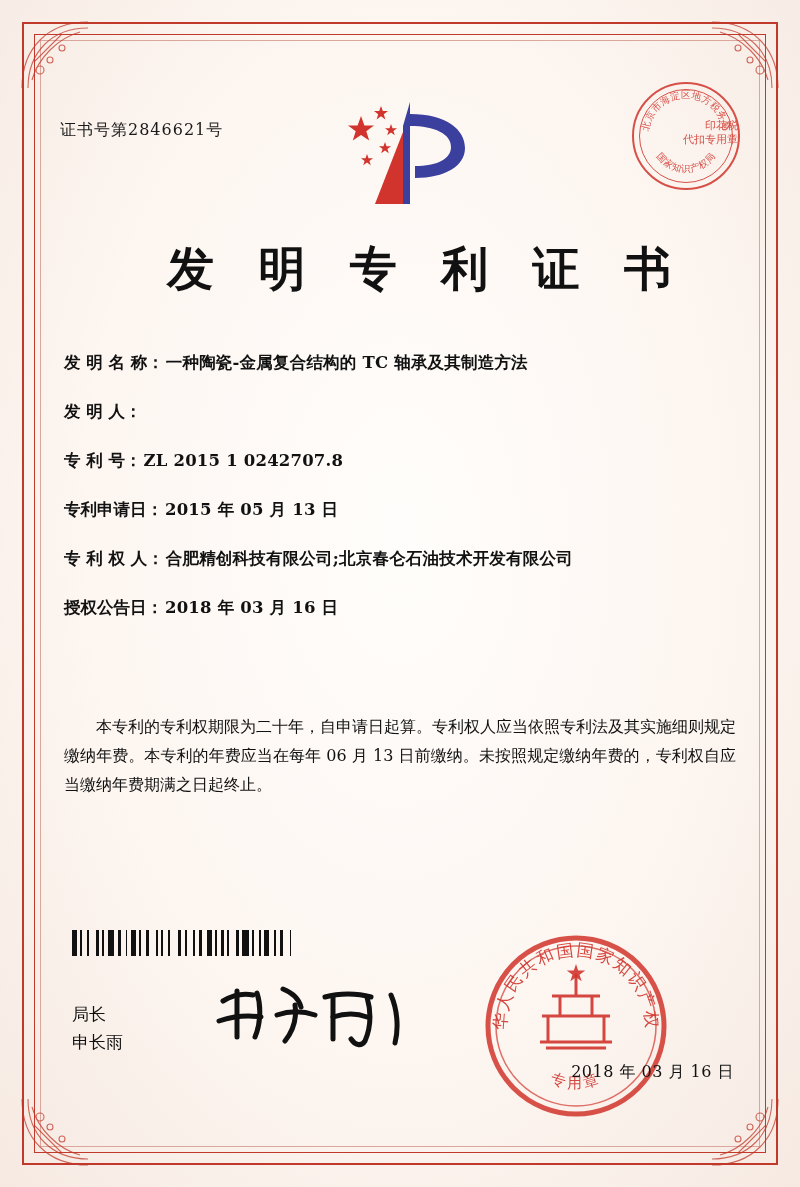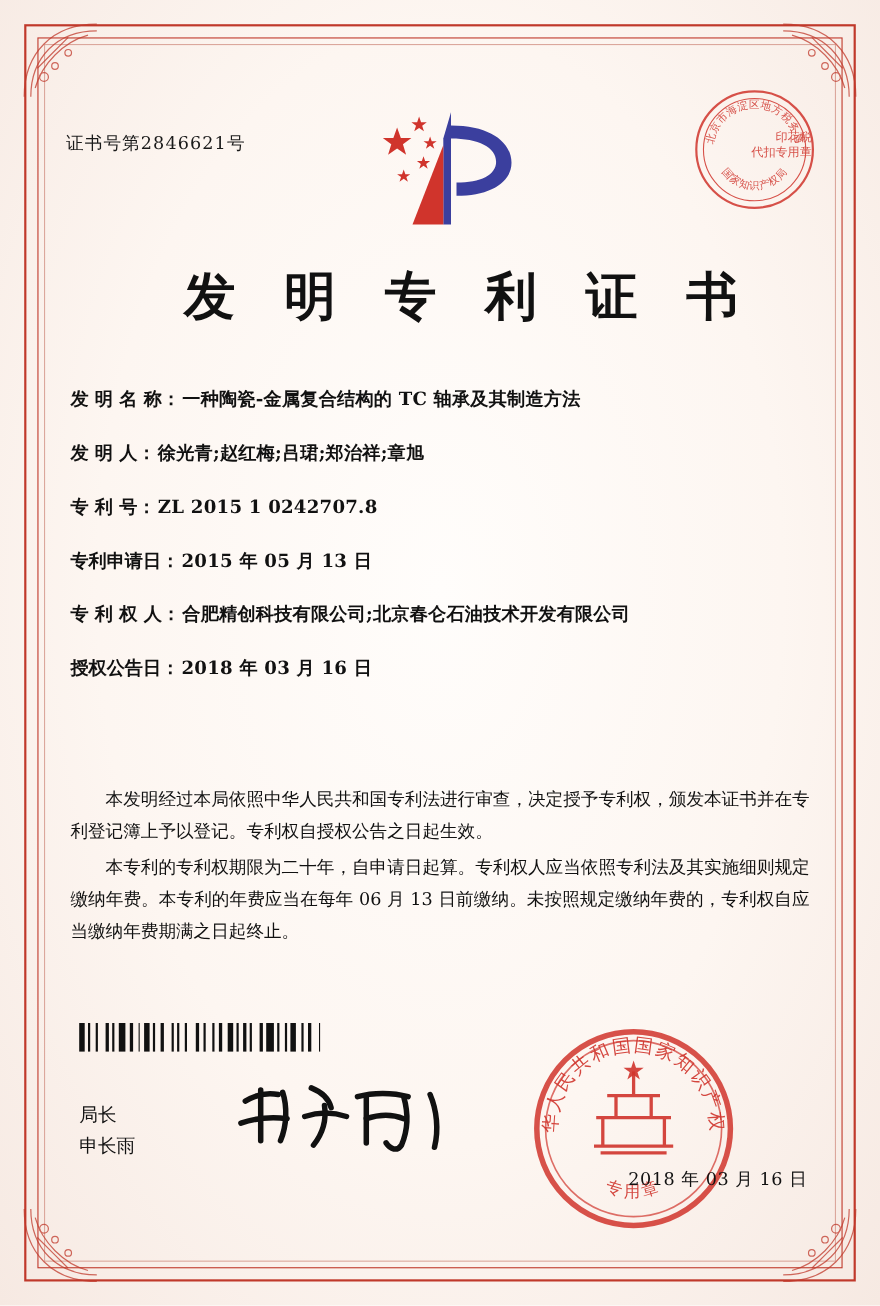--- a/index.html
+++ b/index.html
@@ -243,42 +243,40 @@
 
   <div class="title">发 明 专 利 证 书</div>
 
   <div class="fields">
     <div class="row">
       <span class="lab">发 明 名 称：</span>
       <span class="val">一种陶瓷-金属复合结构的 TC 轴承及其制造方法</span>
     </div>
     <div class="row">
       <span class="lab">发 明 人：</span>
-      <span class="val">徐光青;赵红梅;吕珺;郑治祥;章旭</span>
     </div>
     <div class="row">
       <span class="lab">专 利 号：</span>
       <span class="val">ZL 2015 1 0242707.8</span>
     </div>
     <div class="row">
       <span class="lab">专利申请日：</span>
       <span class="val">2015 年 05 月 13 日</span>
     </div>
     <div class="row">
       <span class="lab">专 利 权 人：</span>
       <span class="val">合肥精创科技有限公司;北京春仑石油技术开发有限公司</span>
     </div>
     <div class="row">
       <span class="lab">授权公告日：</span>
       <span class="val">2018 年 03 月 16 日</span>
     </div>
   </div>
 
   <div class="paras">
-    <p>本发明经过本局依照中华人民共和国专利法进行审查，决定授予专利权，颁发本证书并在专利登记簿上予以登记。专利权自授权公告之日起生效。</p>
     <p>本专利的专利权期限为二十年，自申请日起算。专利权人应当依照专利法及其实施细则规定缴纳年费。本专利的年费应当在每年 06 月 13 日前缴纳。未按照规定缴纳年费的，专利权自应当缴纳年费期满之日起终止。</p>
   </div>
 
   <div class="barcode" id="barcode">
       <i style="width: 4.8px; background: rgb(17, 17, 17);"></i>
       <i style="width: 1.6px; background: transparent;"></i>
       <i style="width: 1.6px; background: rgb(17, 17, 17);"></i>
       <i style="width: 3.2px; background: transparent;"></i>
       <i style="width: 1.6px; background: rgb(17, 17, 17);"></i>
       <i style="width: 4.8px; background: transparent;"></i>

